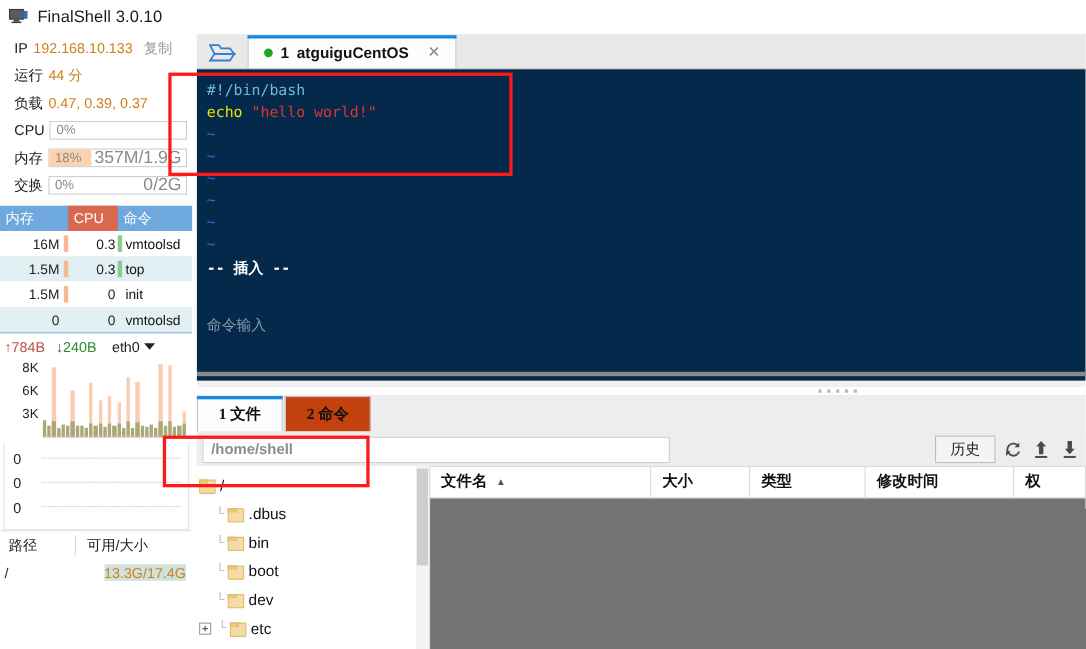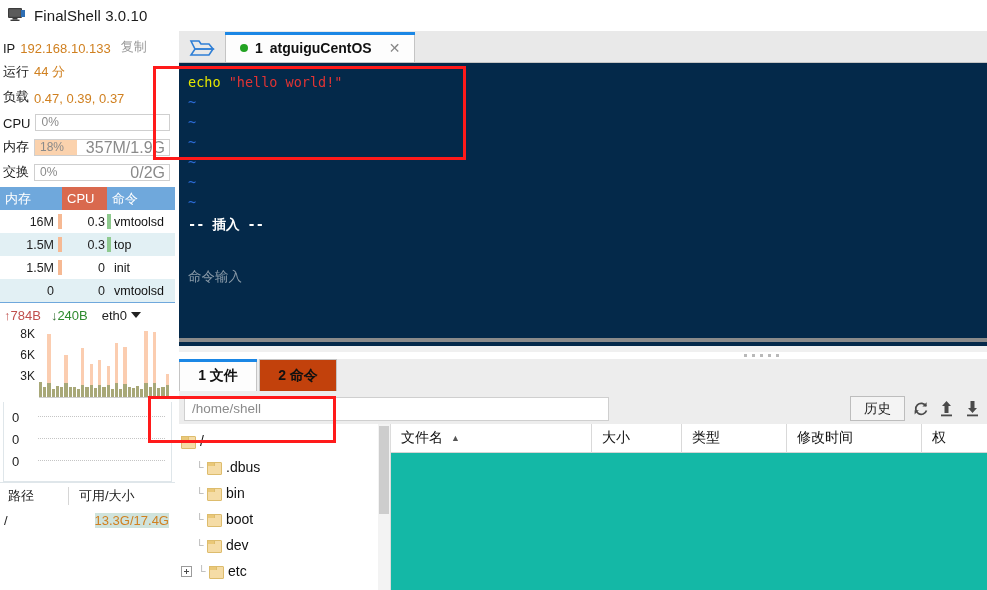--- a/index.html
+++ b/index.html
@@ -22,22 +22,22 @@
   }
   .app-icon { width: 18px; height: 15px; position: relative; margin-right: 8px; flex: none; }
   .app-title { font-size: 15px; color: #1b1b1b; letter-spacing: .1px; }
 
   
   .sidebar {
     position: absolute; left: 0; top: 31px; width: 175px; height: 559px;
     background: #ffffff; overflow: hidden;
   }
   .stat-row {
-    display: flex; align-items: flex-end; height: 25px;
-    padding-left: 3px; font-size: 13px; white-space: nowrap;
+    display: flex; align-items: center; height: 25px;
+    padding-left: 13px; font-size: 13px; white-space: nowrap;
   }
   .stat-label { color: #1a1a1a; margin-right: 5px; }
   .stat-value { color: #d08020; }
   .copy-link { color: #999; margin-left: 10px; }
 
   .meter {
     position: relative; flex: 1; height: 17px; margin-right: 5px;
     border: 1px solid #cfcfcf; background: #fff; overflow: hidden;
   }
   .meter-fill {
@@ -135,36 +135,36 @@
   .c-mode { color: #ffffff; font-weight: bold; }
   .c-prompt { color: #8a9aa8; }
   .term-bottom-bar { position:absolute; left:0; right:0; bottom:4px; height:4px; background:#8a8a8a; }
 
   .hsplit { position: absolute; left: 179px; top: 352px; width: 808px; height: 7px; background:#ffffff; }
   .hsplit .dots { position:absolute; left: 565px; top: 2px; display:flex; gap:5px;}
   .hsplit .dots i { width:3px; height:3px; background:#b9b9b9; display:block; }
 
   
   .fm { position: absolute; left: 179px; top: 359px; width: 808px; height: 231px; background: #ededed; }
-  .fm-tabs { position: relative; height: 34px; display:flex; align-items:flex-start; }
+  .fm-tabs { position: relative; height: 34px; display:flex; align-items:center;font-family:Liberation Serif, serif; }
   .fm-tab {
     position: relative; height: 32px; min-width: 78px; padding: 0 16px;
     display:flex; align-items:center; justify-content:center;
     font-size: 14px; font-weight: bold; color:#111;
     background:#c2410c; border:1px solid #c4c4c4; border-bottom:none; margin-right:2px;
   }
   .fm-tab.active { background:#fdfdfd; }
   .fm-tab.active::before {
     content:''; position:absolute; left:-1px; right:-1px; top:-1px; height:3px; background:#1b87e5;
   }
 
   .fm-toolbar { position:relative; height: 31px; background:#ededed; display:flex; align-items:center; }
   .path-input {
     margin-left: 5px; width: 425px; height: 24px; background:#fff; border:1px solid #cfcfcf;
-    display:flex; align-items:center; padding-left:7px; font-size:13.5px; color:#8b8b8b;
+    display:flex; align-items:center; padding-left:7px; font-size:13.5px; color:#8b8b8b;font-weight:bold;
   }
   .hist-btn {
     margin-left: auto; height: 25px; padding: 0 13px; background:#f4f4f4;
     border:1px solid #bdbdbd; display:flex; align-items:center; font-size:13.5px; color:#222;
   }
   .tool-icon { width: 22px; height: 22px; margin-left:4px; display:flex; align-items:center; justify-content:center; }
 
   .fm-body { position:absolute; left:0; top:65px; right:0; bottom:0; background:#fff; display:flex; }
   .tree-pane { width: 212px; background:#fff; position:relative; border-right:1px solid #dcdcdc; padding-top:4px;}
   .tree-scroll { position:absolute; right:0; top:0; width:12px; height:100%; background:#f3f3f3; }
@@ -180,21 +180,21 @@
   .folder-ico { width:13px; height:11px; margin-right:6px; flex:none; position:relative; }
   .folder-ico::before {
     content:''; position:absolute; left:0; top:0; width:13px; height:11px;
     background:#f5dca6; border:1px solid #ddbc6d; border-radius:1px;
   }
   .folder-ico::after {
     content:''; position:absolute; left:0; top:0; width:6px; height:3px;
     background:#eac878; border:1px solid #ddbc6d; border-bottom:none;
   }
 
-  .list-pane { flex:1; background:#14b8a6; position:relative; }
+  .list-pane { flex:1; background:#737373; position:relative;font-weight:bold; }
   .list-head { display:flex; height: 29px; border-bottom:1px solid #d5d5d5; background:#fff; align-items:center; }
   .list-head .col { height:29px; display:flex; align-items:center; padding-left:10px; font-size:14px; color:#111; border-left:1px solid #d9d9d9;}
   .list-head .col:first-child { border-left:none; }
   .sort-arrow { margin-left:8px; font-size:9px; color:#555; }
 
   .red-box { position:absolute; border:3px solid #ff1a1a; pointer-events:none; }
 </style>
 </head>
 <body>
 
@@ -472,20 +472,21 @@
       </div>
       <div class="term-tab">
         <span class="tab-dot"></span>
         <span>1</span>
         <span>atguiguCentOS</span>
         <span class="tab-close">✕</span>
       </div>
     </div>
 
     <div class="term-body">
+      <div class="tline"><span class="c-shebang">#!/bin/bash</span></div>
       <div class="tline"><span class="c-kw">echo</span><span> </span><span class="c-str">"hello world!"</span></div>
       <div class="tline"><span class="c-tilde">~</span></div>
       <div class="tline"><span class="c-tilde">~</span></div>
       <div class="tline"><span class="c-tilde">~</span></div>
       <div class="tline"><span class="c-tilde">~</span></div>
       <div class="tline"><span class="c-tilde">~</span></div>
       <div class="tline"><span class="c-tilde">~</span></div>
       <div class="tline" style="height:24px;line-height:24px"><span class="c-mode">-- 插入 --</span></div>
       <div class="tline" style="height:30px"></div>
       <div class="tline"><span class="c-prompt">命令输入</span></div>

